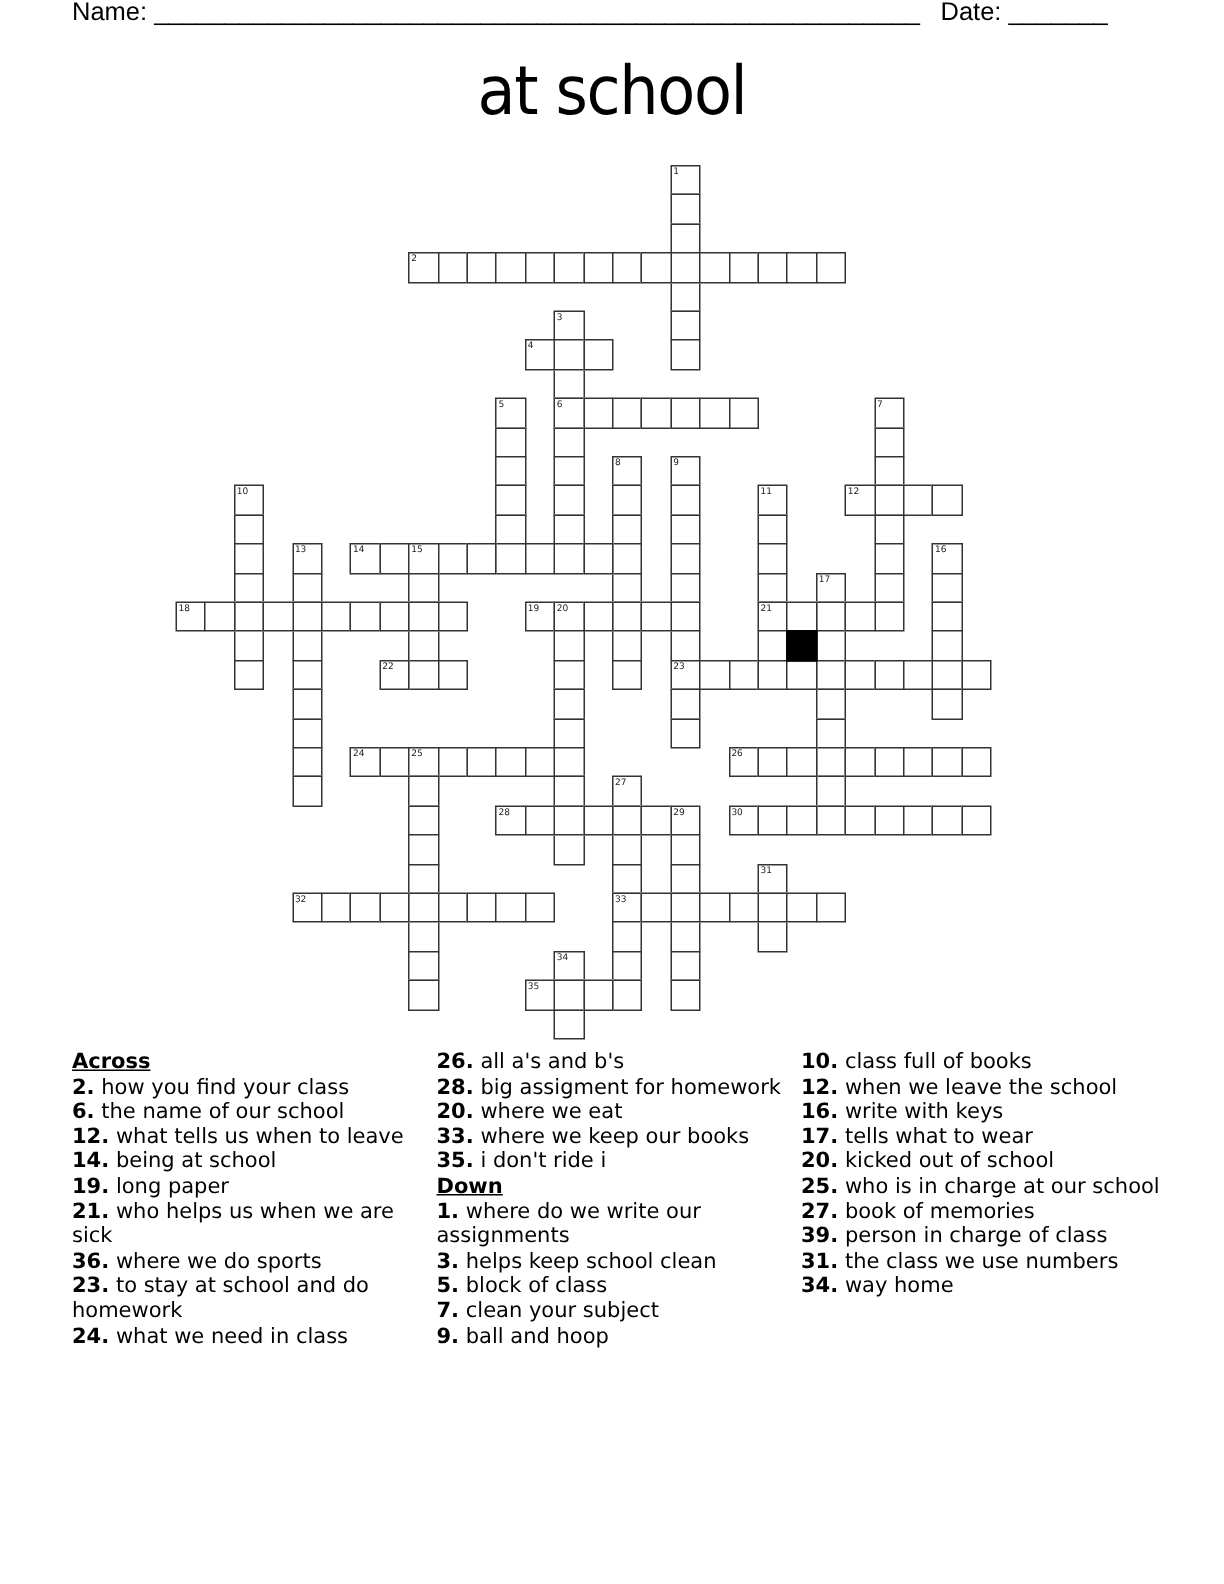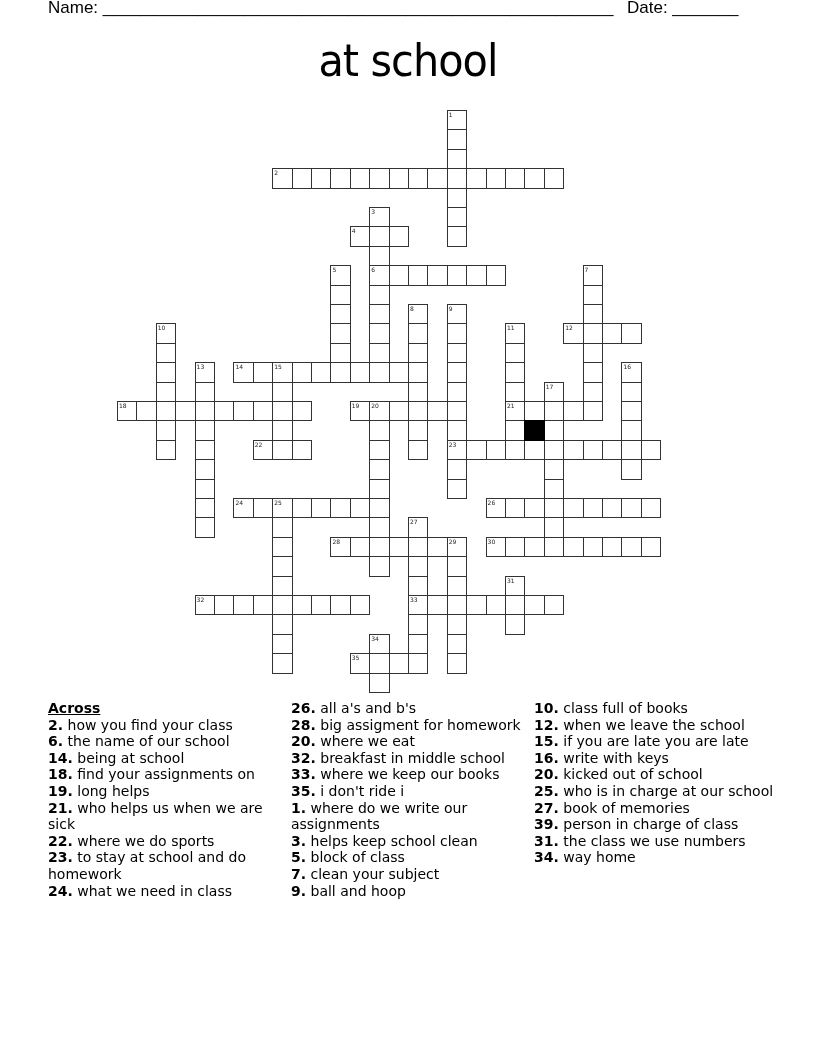--- a/index.html
+++ b/index.html
@@ -320,47 +320,47 @@
       <span class="num">35</span>
     </div>
     <div class="cell" style="left: 388.6px; top: 653.2px; width: 20.4px; height: 20.4px;"></div>
     <div class="cell black" style="left: 524.4px; top: 420.4px; width: 20.4px; height: 20.4px;"></div>
   </div>
 
 <div class="clues col1">
   <div class="heading">Across</div>
   <div class="clue"><b>2.</b><span> how you find your class</span></div>
   <div class="clue"><b>6.</b><span> the name of our school</span></div>
+  <div class="clue"><b>12.</b><span> what tells us when to leave</span></div>
   <div class="clue"><b>14.</b><span> being at school</span></div>
-  <div class="clue"><b>18.</b><span> find your assignments on</span></div>
-  <div class="clue"><b>19.</b><span> long helps</span></div>
+  <div class="clue"><b>19.</b><span> long paper</span></div>
   <div class="clue"><b>21.</b><span> who helps us when we are sick</span></div>
-  <div class="clue"><b>22.</b><span> where we do sports</span></div>
+  <div class="clue"><b>36.</b><span> where we do sports</span></div>
   <div class="clue"><b>23.</b><span> to stay at school and do homework</span></div>
   <div class="clue"><b>24.</b><span> what we need in class</span></div>
 </div>
 
 <div class="clues col2">
   <div class="clue"><b>26.</b><span> all a's and b's</span></div>
   <div class="clue"><b>28.</b><span> big assigment for homework</span></div>
   <div class="clue"><b>20.</b><span> where we eat</span></div>
-  <div class="clue"><b>32.</b><span> breakfast in middle school</span></div>
   <div class="clue"><b>33.</b><span> where we keep our books</span></div>
   <div class="clue"><b>35.</b><span> i don't ride i</span></div>
+  <div class="heading">Down</div>
   <div class="clue"><b>1.</b><span> where do we write our assignments</span></div>
   <div class="clue"><b>3.</b><span> helps keep school clean</span></div>
   <div class="clue"><b>5.</b><span> block of class</span></div>
   <div class="clue"><b>7.</b><span> clean your subject</span></div>
   <div class="clue"><b>9.</b><span> ball and hoop</span></div>
 </div>
 
 <div class="clues col3">
   <div class="clue"><b>10.</b><span> class full of books</span></div>
   <div class="clue"><b>12.</b><span> when we leave the school</span></div>
-  <div class="clue"><b>15.</b><span> if you are late you are late</span></div>
   <div class="clue"><b>16.</b><span> write with keys</span></div>
+  <div class="clue"><b>17.</b><span> tells what to wear</span></div>
   <div class="clue"><b>20.</b><span> kicked out of school</span></div>
   <div class="clue"><b>25.</b><span> who is in charge at our school</span></div>
   <div class="clue"><b>27.</b><span> book of memories</span></div>
   <div class="clue"><b>39.</b><span> person in charge of class</span></div>
   <div class="clue"><b>31.</b><span> the class we use numbers</span></div>
   <div class="clue"><b>34.</b><span> way home</span></div>
 </div>
 
 </body></html>

